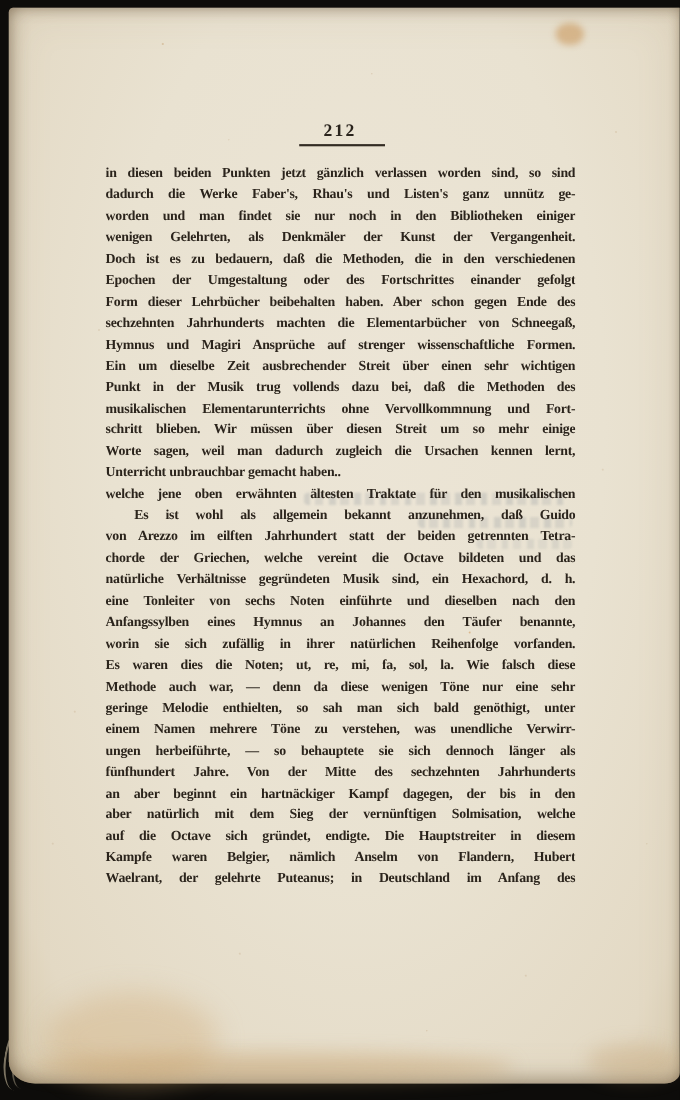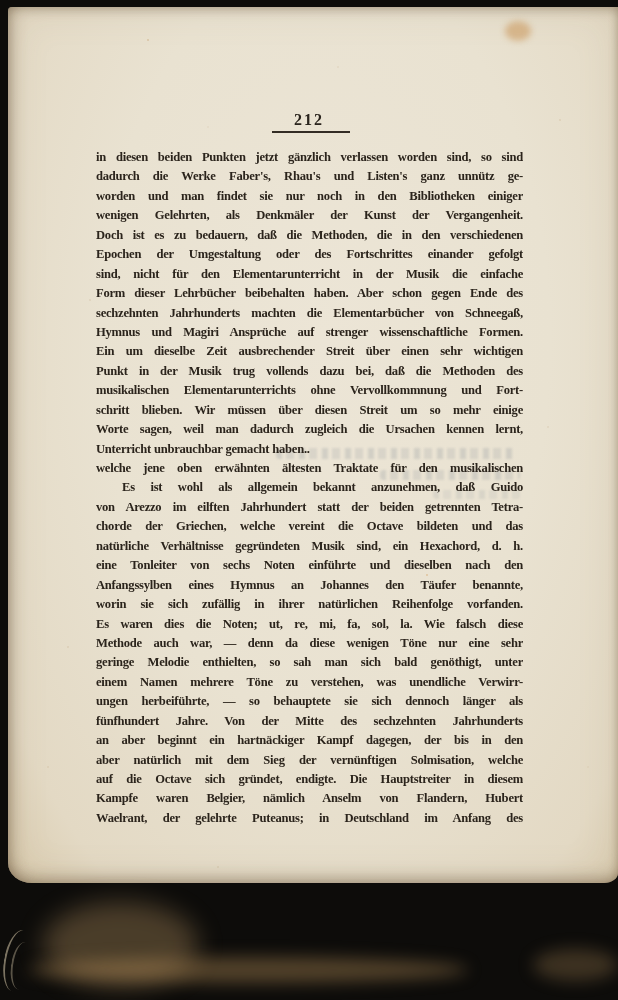--- a/index.html
+++ b/index.html
@@ -6,21 +6,21 @@
   body {
     width: 618px; height: 1000px;
     background: #0d0c0a;
     position: relative;
     overflow: hidden;
     font-family: "Liberation Serif", "DejaVu Serif", serif;
   }
   .page {
     position: absolute;
     left: 8px; top: 7px;
-    width: 610px; height: 876px;
+    width: 610px; height: 978px;
     background: radial-gradient(ellipse at 52% 38%, #ece5d6 0%, #e9e2d1 50%, #e3d9c4 85%, #d9cbae 100%);
     border-radius: 4px 0 14px 24px / 4px 0 10px 20px;
     box-shadow:
       inset 10px 0 16px -8px rgba(100, 80, 55, 0.45),
       inset 0 8px 12px -6px rgba(100, 80, 55, 0.35),
       inset -6px 0 10px -6px rgba(110, 90, 60, 0.30),
       inset 0 -12px 16px -8px rgba(95, 75, 50, 0.40),
       inset 0 0 40px rgba(150, 125, 85, 0.16);
     z-index: 1;
   }
@@ -123,21 +123,20 @@
   <div class="page-number-rule"></div>
 
   <div class="text-block">
       <div>
         <div class="line">in diesen beiden Punkten jetzt gänzlich verlassen worden sind, so sind</div>
         <div class="line">dadurch die Werke Faber's, Rhau's und Listen's ganz unnütz ge-</div>
         <div class="line">worden und man findet sie nur noch in den Bibliotheken einiger</div>
         <div class="line">wenigen Gelehrten, als Denkmäler der Kunst der Vergangenheit.</div>
         <div class="line">Doch ist es zu bedauern, daß die Methoden, die in den verschiedenen</div>
         <div class="line">Epochen der Umgestaltung oder des Fortschrittes einander gefolgt</div>
-        <div class="line">sind, nicht für den Elementarunterricht in der Musik die einfache</div>
         <div class="line">Form dieser Lehrbücher beibehalten haben. Aber schon gegen Ende des</div>
         <div class="line">sechzehnten Jahrhunderts machten die Elementarbücher von Schneegaß,</div>
         <div class="line">Hymnus und Magiri Ansprüche auf strenger wissenschaftliche Formen.</div>
         <div class="line">Ein um dieselbe Zeit ausbrechender Streit über einen sehr wichtigen</div>
         <div class="line">Punkt in der Musik trug vollends dazu bei, daß die Methoden des</div>
         <div class="line">musikalischen Elementarunterrichts ohne Vervollkommnung und Fort-</div>
         <div class="line">schritt blieben. Wir müssen über diesen Streit um so mehr einige</div>
         <div class="line">Worte sagen, weil man dadurch zugleich die Ursachen kennen lernt,</div>
         <div class="line para-end">Unterricht unbrauchbar gemacht haben..</div>
         <div class="line">welche jene oben erwähnten ältesten Traktate für den musikalischen</div>

